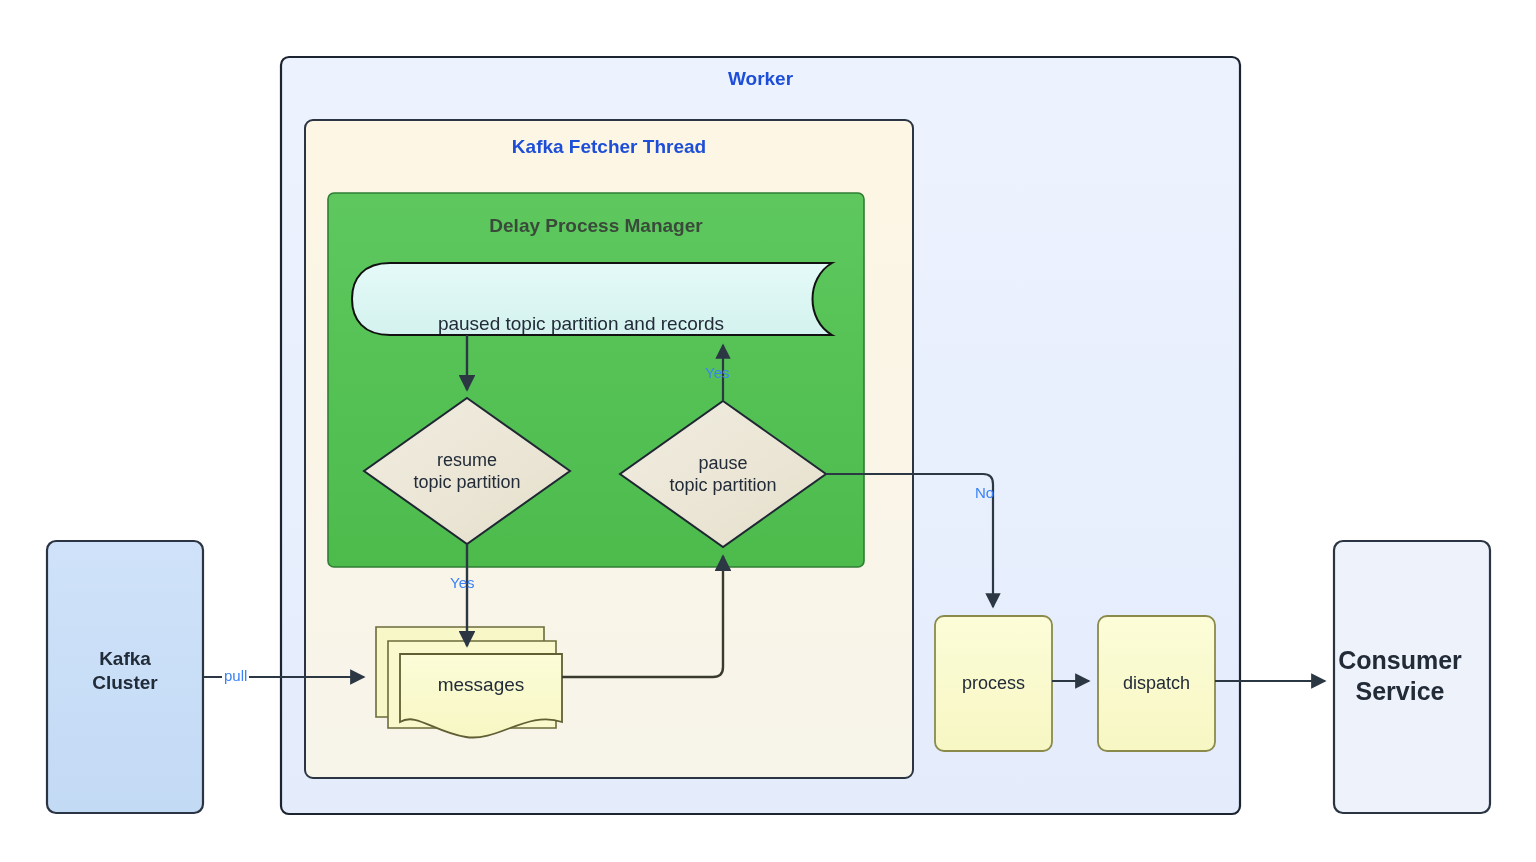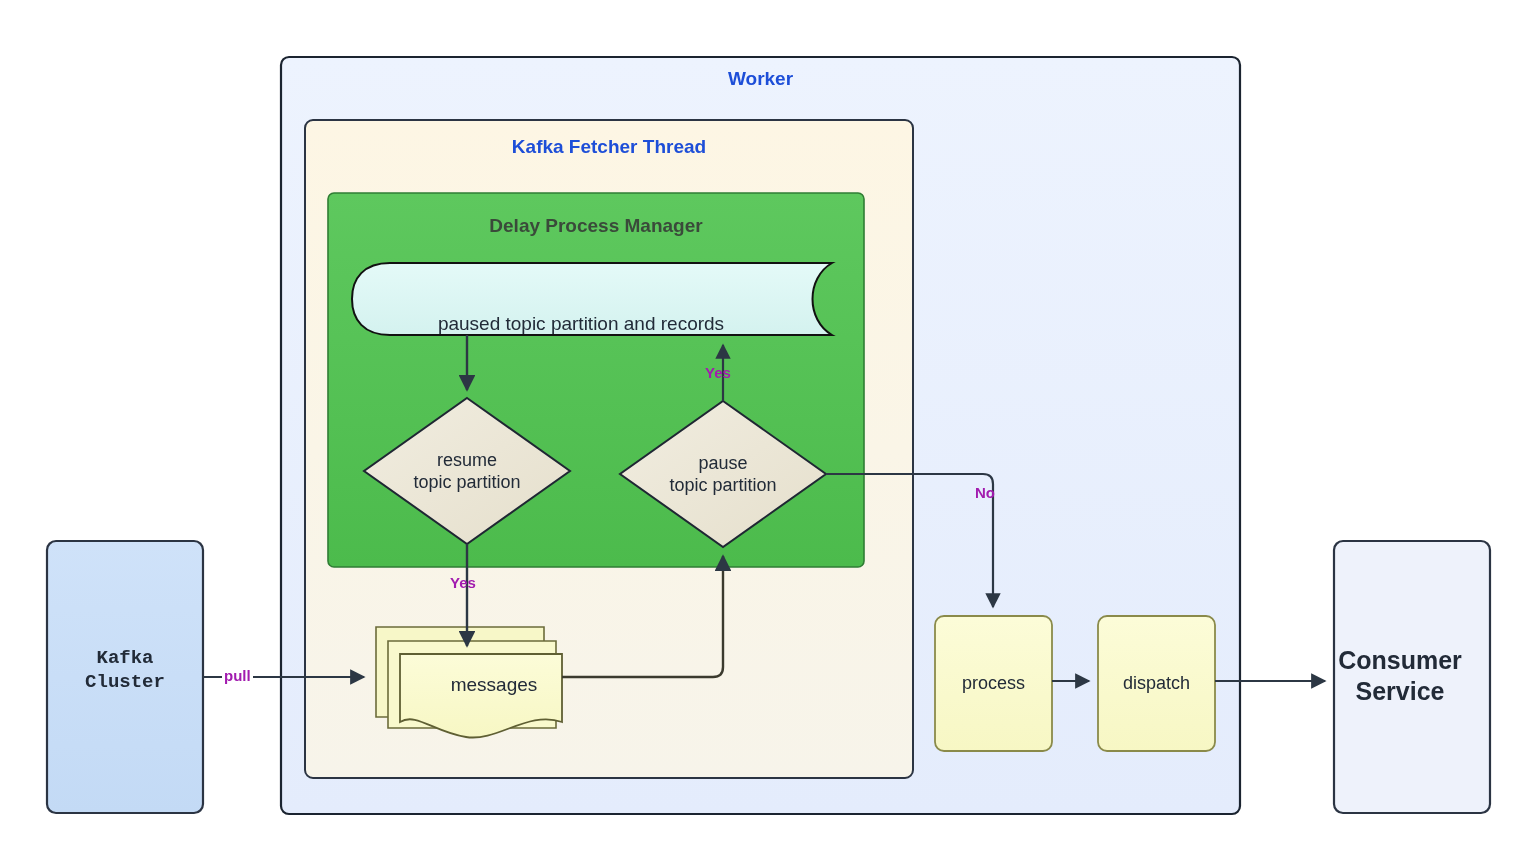--- a/index.html
+++ b/index.html
@@ -40,23 +40,23 @@
   }
   .container-title {
     position: absolute;
     text-align: center;
     font-weight: bold;
     color: #1d4ed8;
     pointer-events: none;
   }
   .edge-label {
     position: absolute;
-    font-weight: bold;
+    font-weight: normal;
     font-size: 15px;
-    color: #a21caf;
+    color: #3b82f6;
     background: transparent;
     pointer-events: none;
     white-space: nowrap;
   }
   .edge-label.on-white {
     background: #ffffff;
     padding: 0 2px;
   }
 </style>
 </head>
@@ -153,32 +153,32 @@
 
     <path d="M 1215 681 L 1325 681" fill="none" stroke="#2c3744" stroke-width="2.2" marker-end="url(#arrow-dark)"></path>
   </svg>
 
   <div class="container-title" style="left:281px; top:68px; width:959px; font-size:19px;">Worker</div>
 
   <div class="container-title" style="left:305px; top:136px; width:608px; font-size:19px;">Kafka Fetcher Thread</div>
 
   <div class="container-title" style="left:328px; top:215px; width:536px; font-size:19px; color:#3a4a3a;">Delay Process Manager</div>
 
-  <div class="node-label" style="left:47px; top:541px; width:156px; height:260px; font-size:19px; font-weight:bold;font-family:Liberation Mono, monospace;">Kafka
+  <div class="node-label" style="left:47px; top:541px; width:156px; height:260px; font-size:19px; font-weight:bold;">Kafka
 Cluster</div>
 
   <div class="node-label" style="left:356px; top:263px; width:450px; height:72px; font-size:19px;margin-top:25px;">paused topic partition and records</div>
 
   <div class="node-label" style="left:367px; top:398px; width:200px; height:146px; font-size:18px;">resume
 topic partition</div>
 
   <div class="node-label" style="left:623px; top:401px; width:200px; height:146px; font-size:18px;">pause
 topic partition</div>
 
-  <div class="node-label" style="left:413px; top:654px; width:162px; height:62px; font-size:19px;">messages</div>
+  <div class="node-label" style="left:400px; top:654px; width:162px; height:62px; font-size:19px;">messages</div>
 
   <div class="node-label" style="left:935px; top:616px; width:117px; height:135px; font-size:18px;border-radius:25px;">process</div>
 
   <div class="node-label" style="left:1098px; top:616px; width:117px; height:135px; font-size:18px;">dispatch</div>
 
   <div class="node-label" style="left:1334px; top:540px; width:132px; height:272px; font-size:25px; font-weight:bold;">Consumer
 Service</div>
 
   <div class="edge-label on-white" style="left:222px; top:667px;">pull</div>
 

